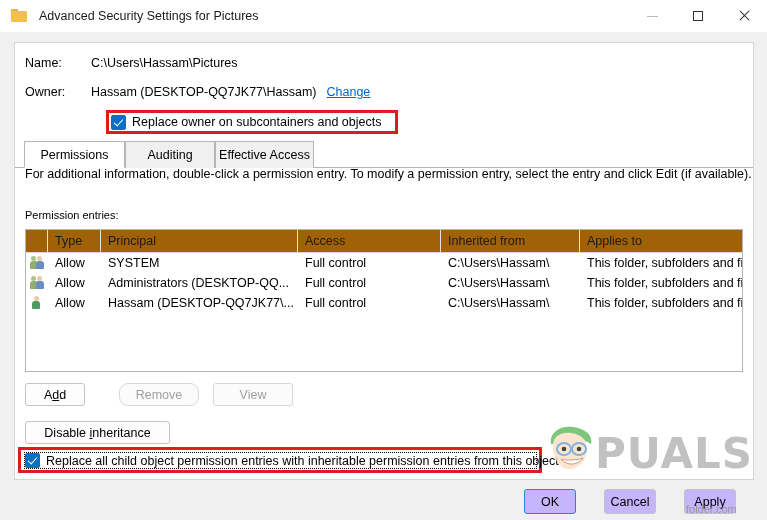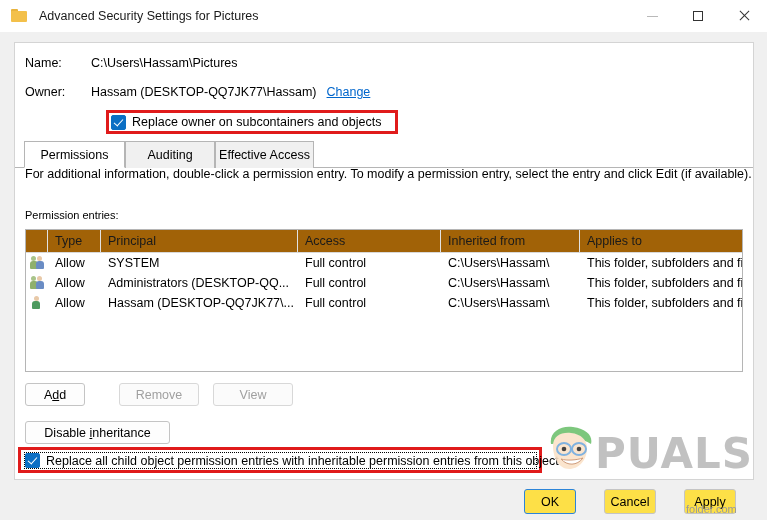--- a/index.html
+++ b/index.html
@@ -333,21 +333,21 @@
     align-items: center;
     justify-content: center;
     box-sizing: border-box;
     cursor: default;
     white-space: nowrap;
   }
   .btn.disabled { color: #a0a0a0; background: #fbfbfb; border-color: #d8d8d8; }
   .btn u { text-decoration: underline; }
 
   #btn-add     { left: 10px;  top: 340px; width: 60px; }
-  #btn-remove  { left: 104px; top: 340px; width: 80px; }
+  #btn-remove  { left: 104px; top: 340px; width: 80px; border-radius: 9px; }
   #btn-view    { left: 198px; top: 340px; width: 80px; }
   #btn-disable-inheritance { left: 10px; top: 378px; width: 145px; }
 
   
   #replace-child-highlight {
     position: absolute;
     left: 3px;
     top: 404px;
     width: 524px;
     height: 26px;
@@ -372,21 +372,21 @@
     align-items: center;
     height: 17px;
   }
 
   
   #bottom-buttons { position: absolute; left: 0; top: 0; }
   .abtn {
     position: absolute;
     height: 25px;
     width: 52px;
-    background: #fde047;
+    background: #c4b5fd;
     border: 1px solid #c4c4c4;
     border-radius: 3px;
     font-size: 12.5px;
     color: #000;
     display: flex;
     align-items: center;
     justify-content: center;
     box-sizing: border-box;
     cursor: default;
   }

